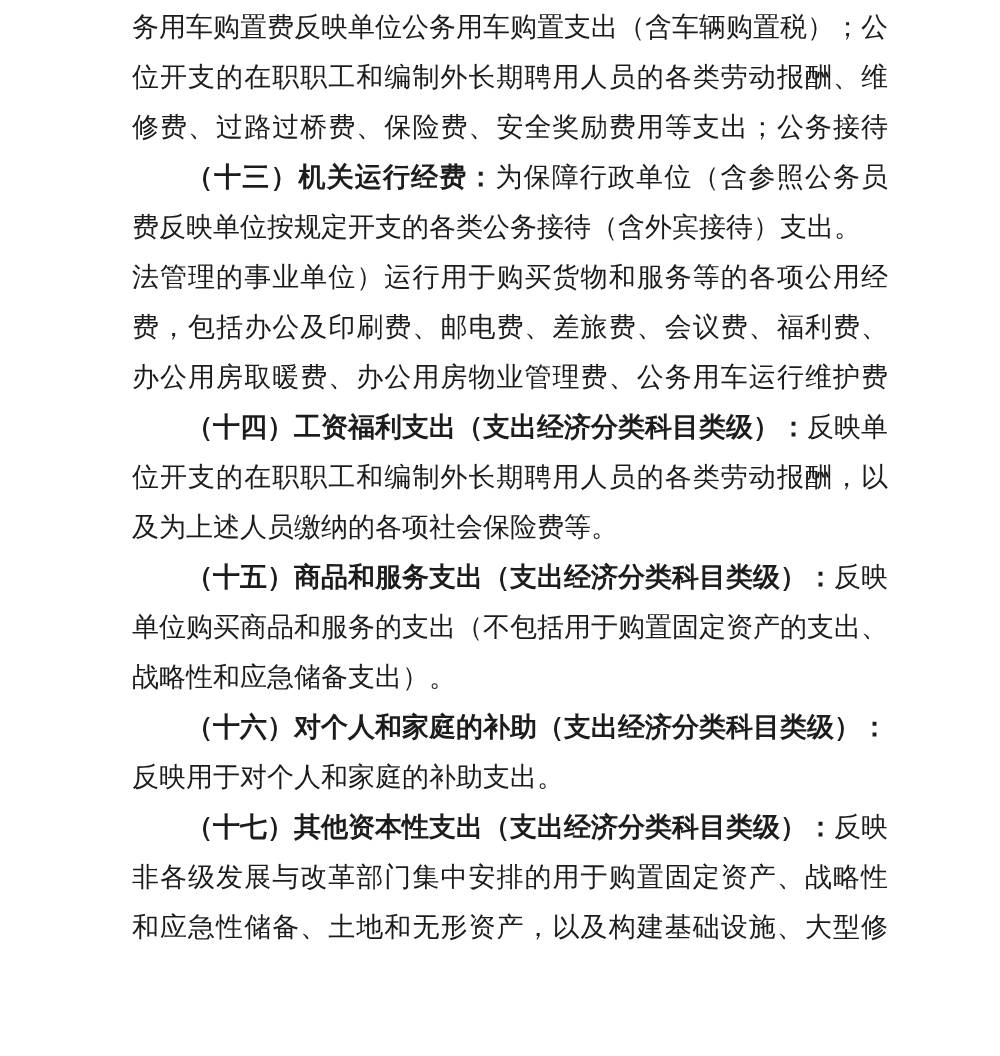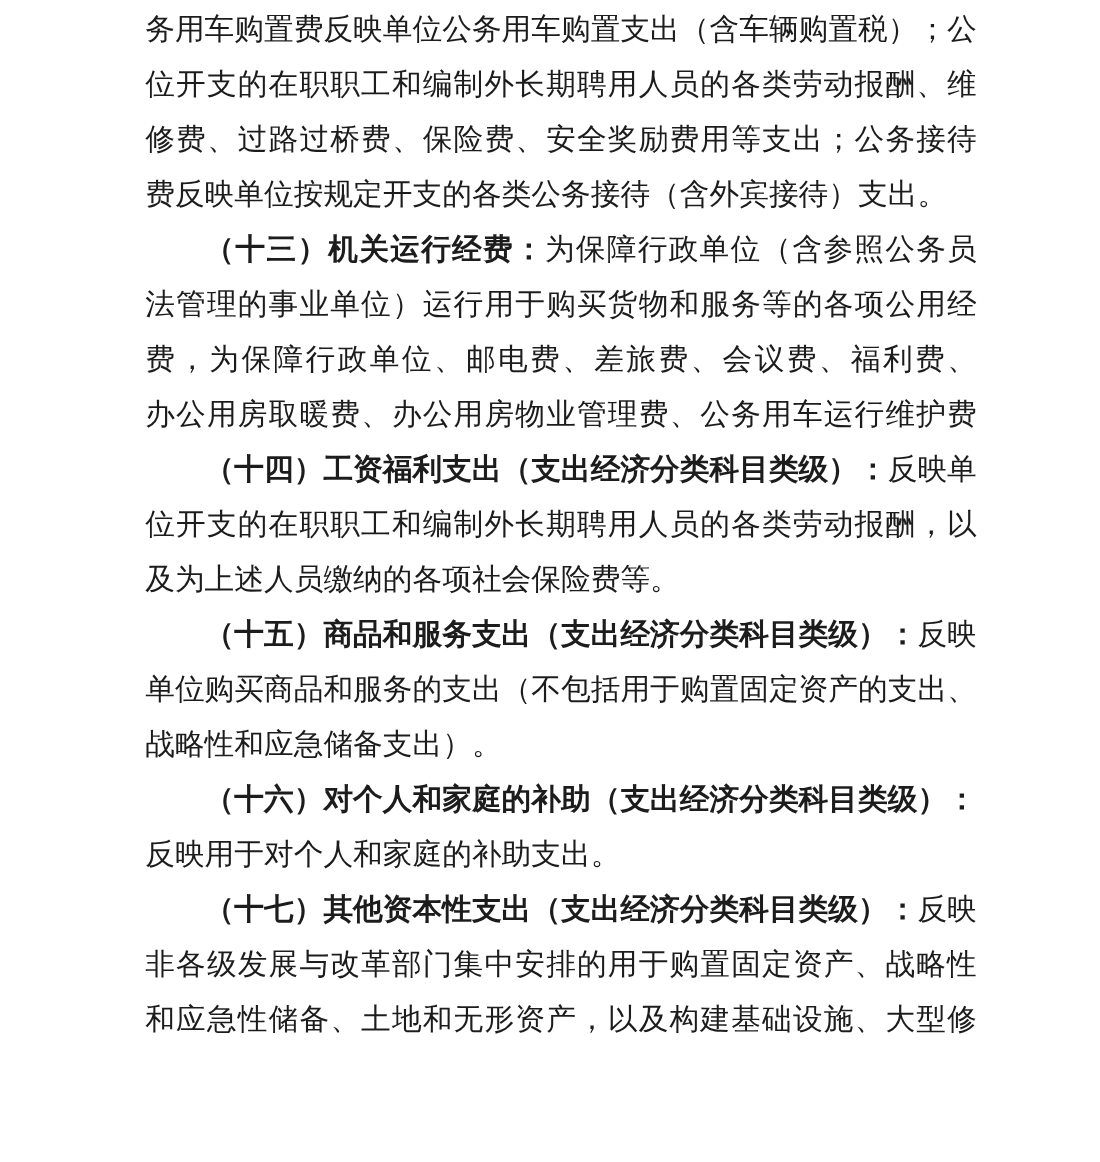--- a/index.html
+++ b/index.html
@@ -49,25 +49,25 @@
 </style>
 </head>
 <body>
 
 <div class="page">
   <div class="text-block">
 
     <div class="line jfull"><span>务用车购置费反映单位公务用车购置支出（含车辆购置税）；公</span></div>
     <div class="line jfull"><span>位开支的在职职工和编制外长期聘用人员的各类劳动报酬、维</span></div>
     <div class="line jfull"><span>修费、过路过桥费、保险费、安全奖励费用等支出；公务接待</span></div>
+    <div class="line jfull indent"><span class="b">（十三）机关运行经费：</span><span>为保障行政单位（含参照公务员</span></div>
+
     <div class="line jend"><span>费反映单位按规定开支的各类公务接待（含外宾接待）支出。</span></div>
-
-    <div class="line jfull indent"><span class="b">（十三）机关运行经费：</span><span>为保障行政单位（含参照公务员</span></div>
     <div class="line jfull"><span>法管理的事业单位）运行用于购买货物和服务等的各项公用经</span></div>
-    <div class="line jfull"><span>费，为保障行政单位、邮电费、差旅费、会议费、福利费、</span></div>
+    <div class="line jfull"><span>费，包括办公及印刷费、邮电费、差旅费、会议费、福利费、</span></div>
     <div class="line jfull"><span>办公用房取暖费、办公用房物业管理费、公务用车运行维护费</span></div>
 
     <div class="line jfull indent"><span class="b">（十四）工资福利支出（支出经济分类科目类级）：</span><span>反映单</span></div>
     <div class="line jfull"><span>位开支的在职职工和编制外长期聘用人员的各类劳动报酬，以</span></div>
     <div class="line jend"><span>及为上述人员缴纳的各项社会保险费等。</span></div>
 
     <div class="line jfull indent"><span class="b">（十五）商品和服务支出（支出经济分类科目类级）：</span><span>反映</span></div>
     <div class="line jfull"><span>单位购买商品和服务的支出（不包括用于购置固定资产的支出、</span></div>
     <div class="line jend"><span>战略性和应急储备支出）。</span></div>
 

